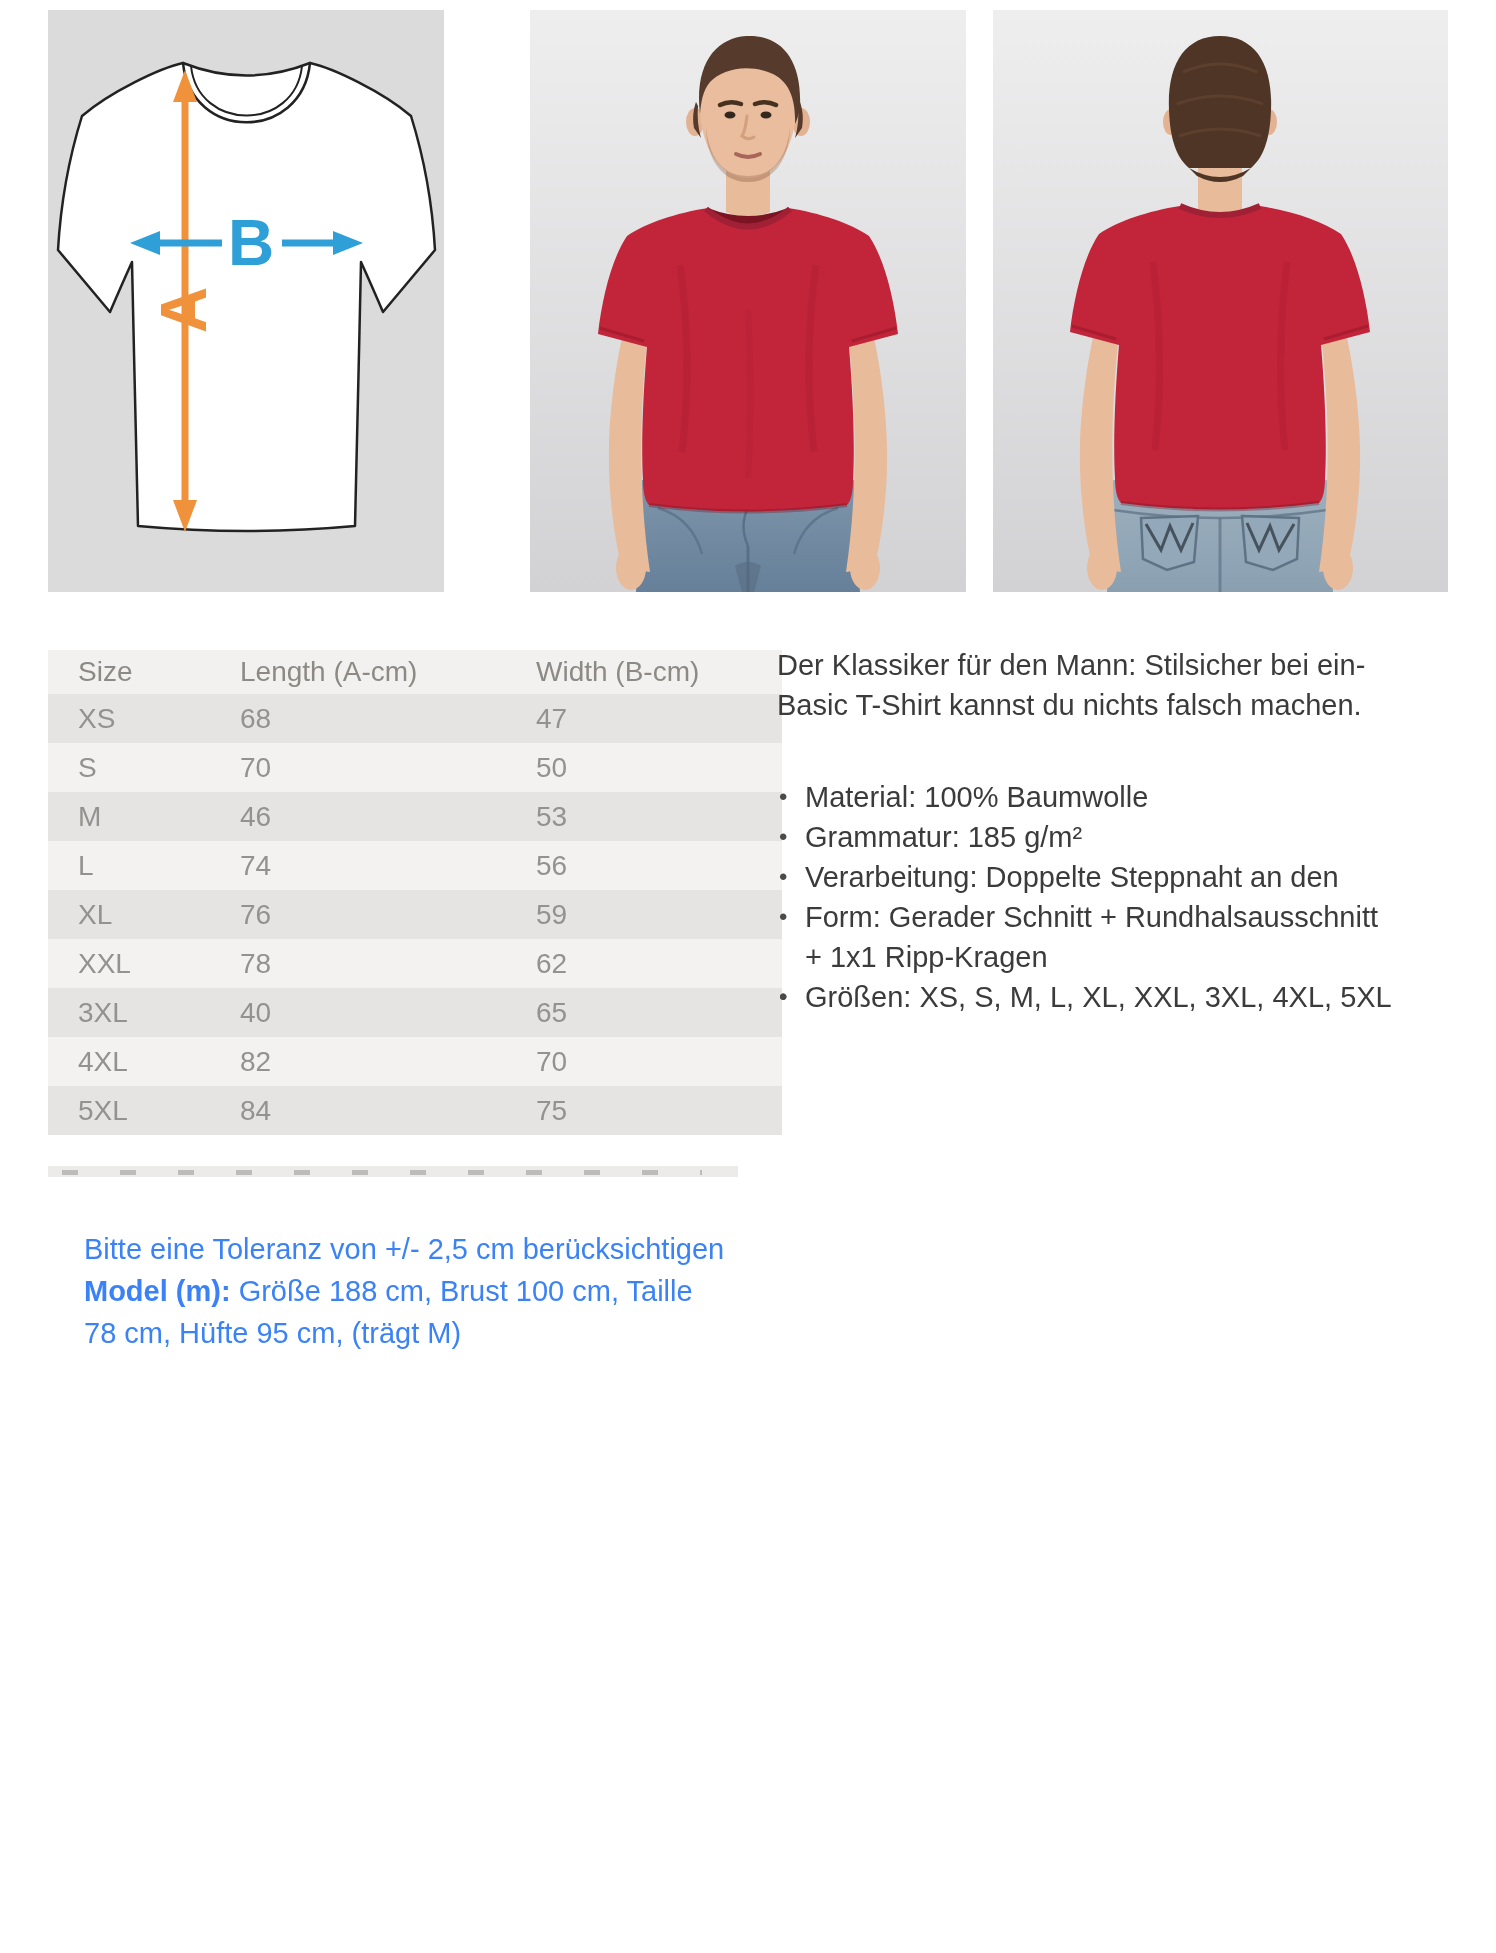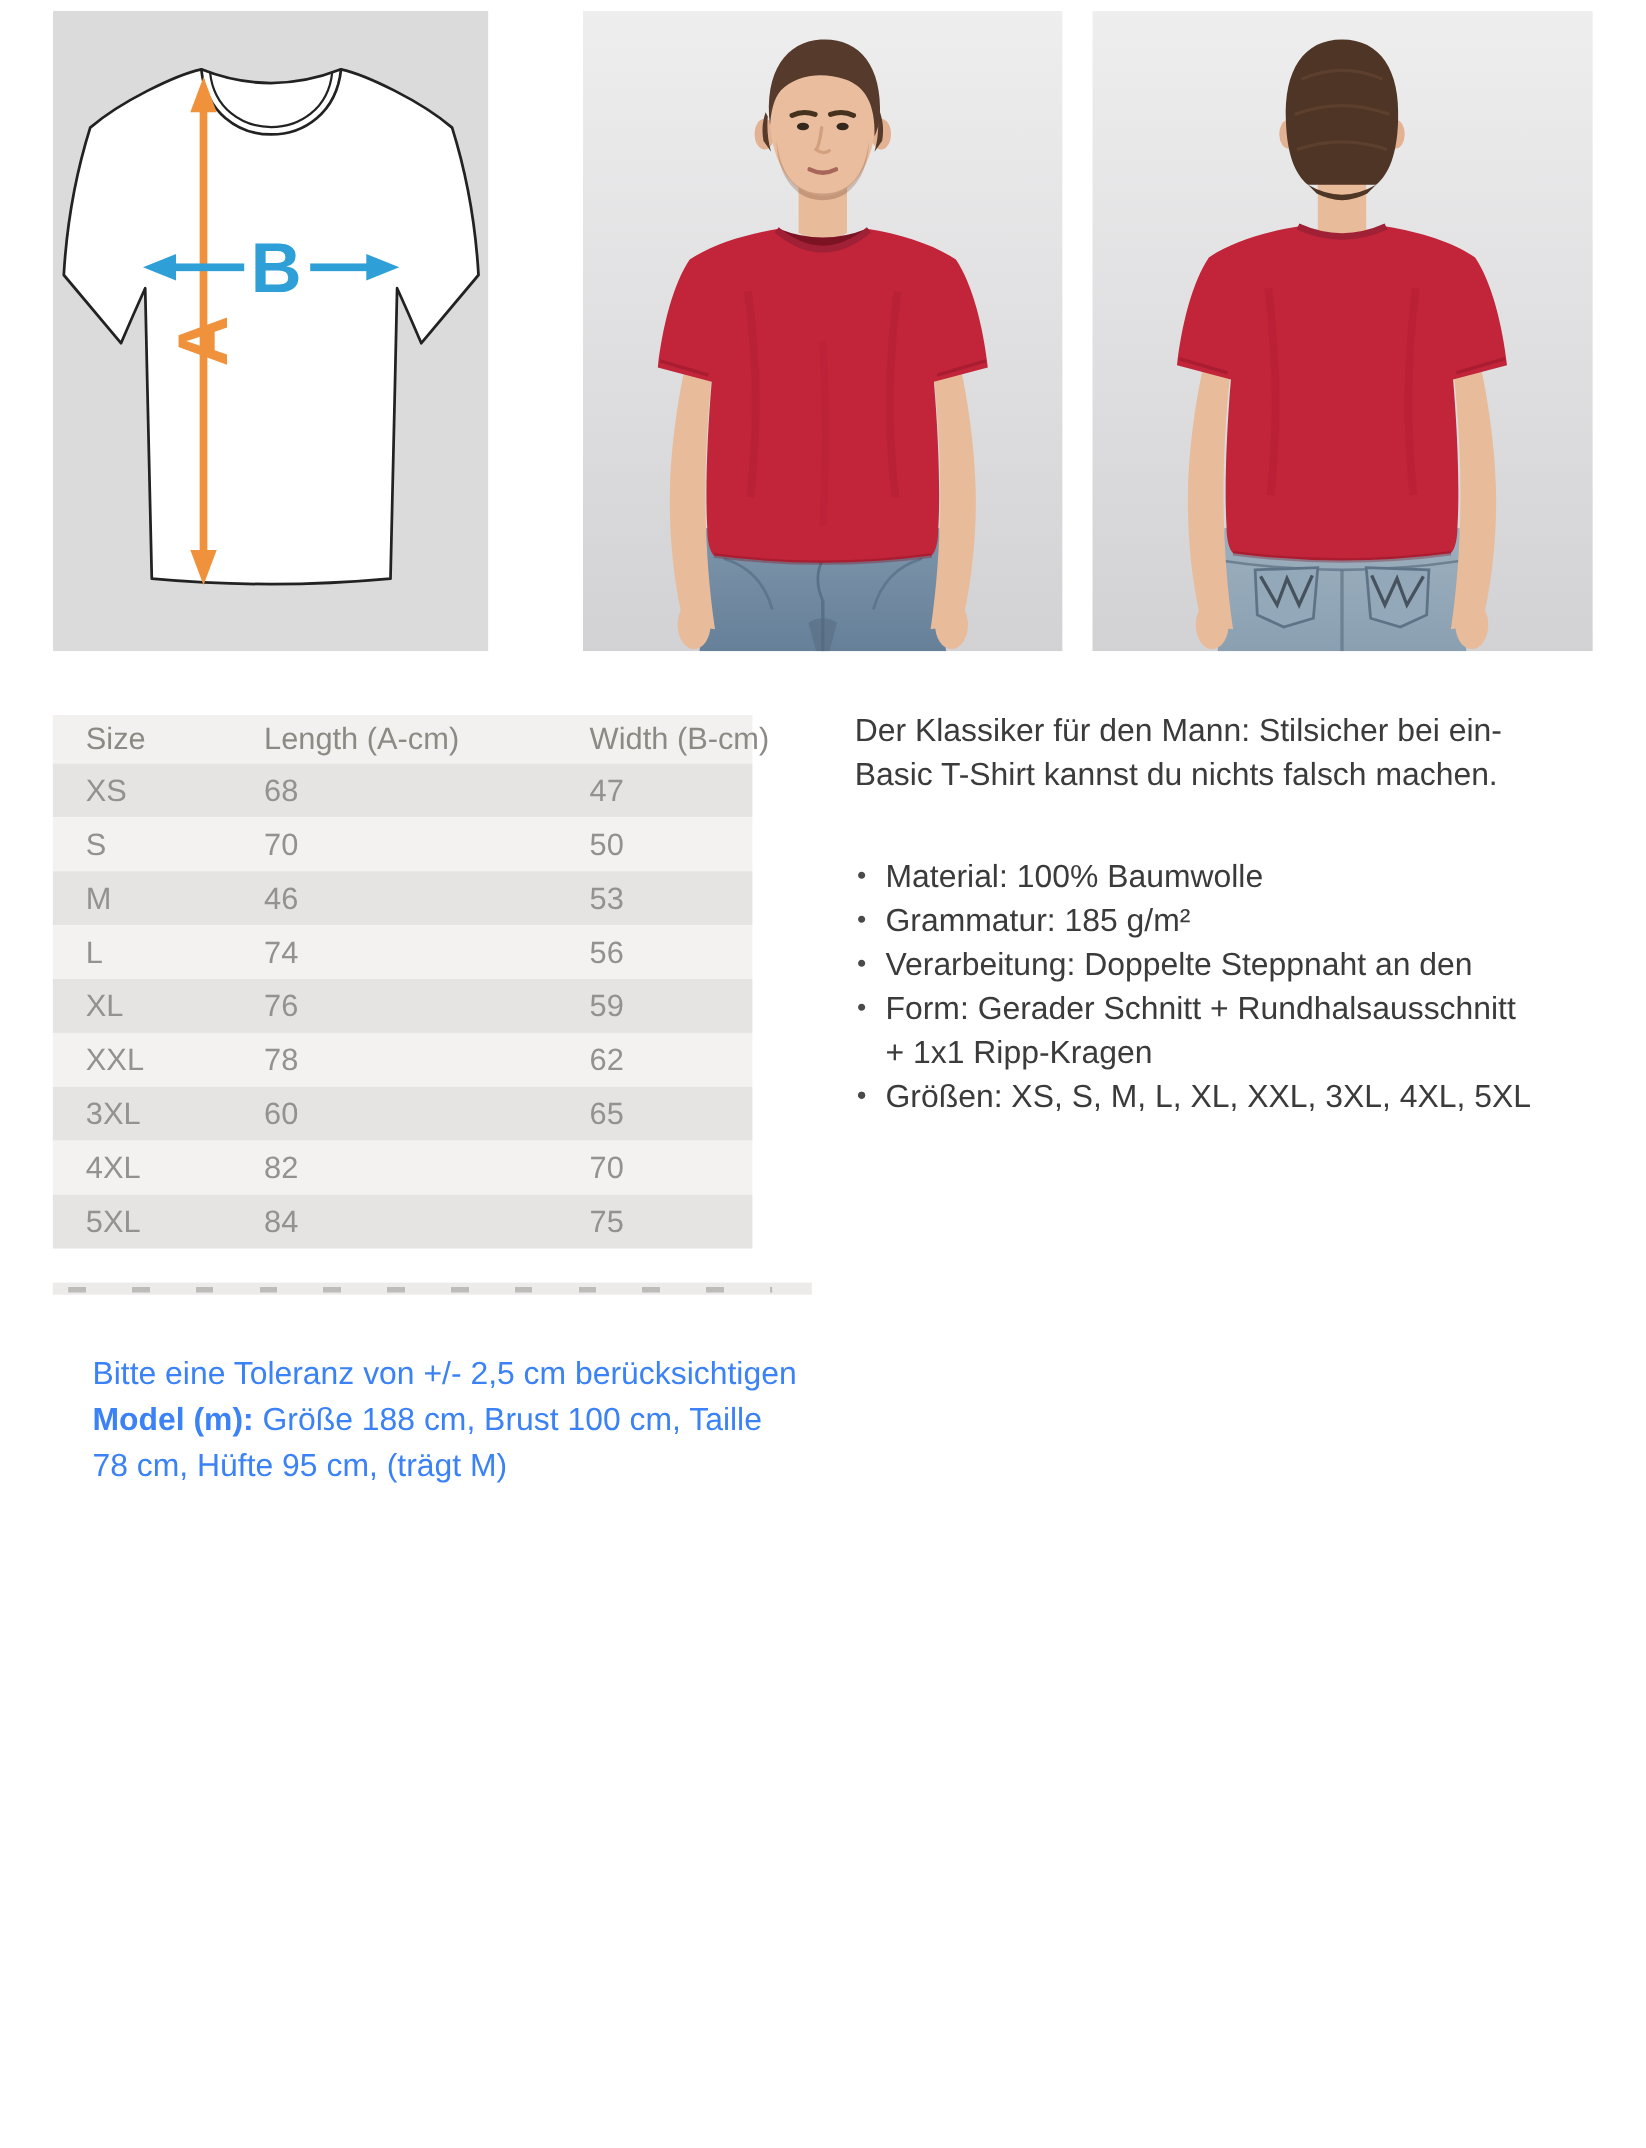--- a/index.html
+++ b/index.html
@@ -11,21 +11,21 @@
   .abs{position:absolute;}
   figure{margin:0;padding:0;}
   svg{display:block;}
 
   
   .media-diagram{left:48px;top:10px;width:396px;height:582px;}
   .media-front{left:530px;top:10px;width:436px;height:582px;}
   .media-back{left:993px;top:10px;width:455px;height:582px;}
 
   
-  .size-table{left:48px;top:650px;width:636px;}
+  .size-table{left:48px;top:650px;width:734px;}
   .t-row{display:grid;grid-template-columns:162px 296px 232px;align-items:center;}
   .t-head{height:44px;background:#f2f1ef;color:#8d8a86;font-size:28px;}
   .t-data{height:49px;margin-top:0;font-size:28px;color:#949290;}
   .r-dark{background:#e6e4e2;}
   .r-light{background:#f3f2f0;}
   .t-cell{padding-left:30px;white-space:nowrap;}
 
   .cut-row{left:48px;top:1166px;width:690px;height:11px;background:#edebe9;overflow:hidden;}
   .cut-marks{height:5px;margin-top:4px;margin-left:14px;width:640px;
     background:repeating-linear-gradient(90deg, rgba(132,130,127,.45) 0 16px, transparent 16px 58px);}
@@ -218,21 +218,21 @@
     <div class="t-cell">76</div>
     <div class="t-cell">59</div>
   </div>
   <div class="t-row t-data r-light">
     <div class="t-cell">XXL</div>
     <div class="t-cell">78</div>
     <div class="t-cell">62</div>
   </div>
   <div class="t-row t-data r-dark">
     <div class="t-cell">3XL</div>
-    <div class="t-cell">60</div>
+    <div class="t-cell">40</div>
     <div class="t-cell">65</div>
   </div>
   <div class="t-row t-data r-light">
     <div class="t-cell">4XL</div>
     <div class="t-cell">82</div>
     <div class="t-cell">70</div>
   </div>
   <div class="t-row t-data r-dark">
     <div class="t-cell">5XL</div>
     <div class="t-cell">84</div>

